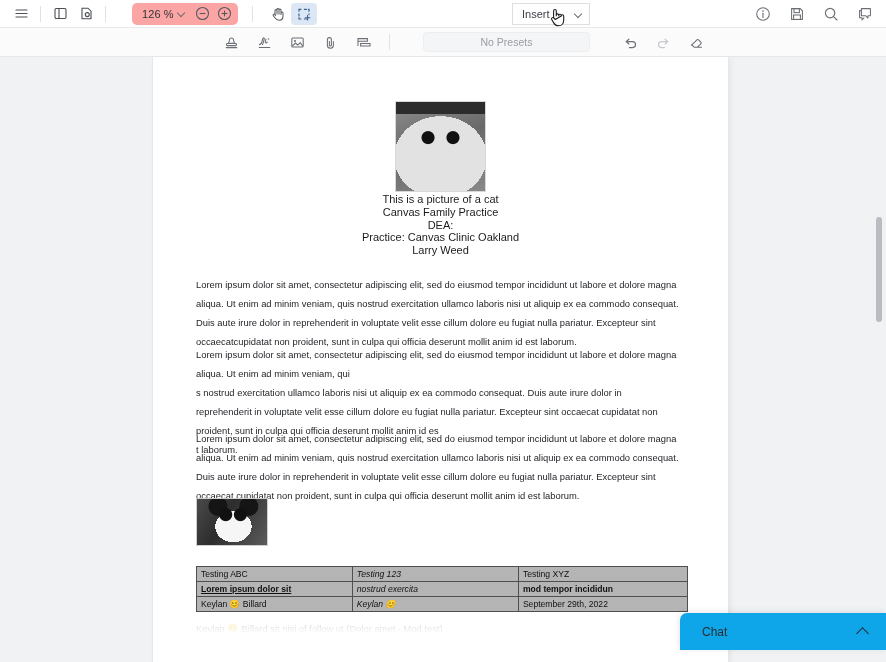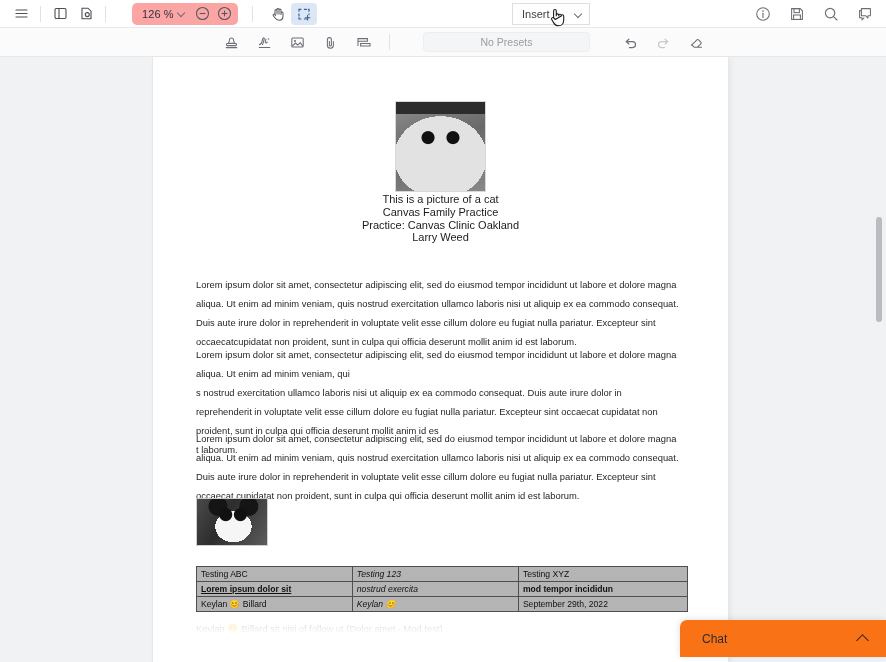--- a/index.html
+++ b/index.html
@@ -159,22 +159,22 @@
   .scrollbar {
     position: absolute; right: 3px; top: 0; width: 8px; height: 605px;
   }
   .thumb {
     position: absolute; left: 1px; top: 160px; width: 6px; height: 105px;
     background: #b9bcc1; border-radius: 3px; cursor: pointer;
   }
 
   
   .chat {
-    position: absolute; right: 0; bottom: 5px; width: 206px; height: 37px;
-    background: #f97316; border-top-left-radius: 7px;
+    position: absolute; right: 0; bottom: 12px; width: 206px; height: 37px;
+    background: #0ea5e9; border-top-left-radius: 7px;
     box-shadow: -1px -1px 6px rgba(0,0,0,.10);
     display: flex; align-items: center; justify-content: space-between;
     padding: 0 16px 0 22px; cursor: pointer; z-index: 20;
   }
   .chat .lbl { font-size: 12px; color: #2b2d31; }
   .up-chev { width: 13px; height: 13px; position: relative; }
   .up-chev::after {
     content: ''; position: absolute; left: 1px; top: 4px;
     width: 8px; height: 8px; border-left: 1.6px solid #25272b;
     border-top: 1.6px solid #25272b; transform: rotate(45deg);
@@ -347,20 +347,21 @@
     </div>
   </div>
 
   <div class="doc-area">
     <div class="page">
 
       <div class="hdr">
         <div class="cat-img"></div>
         <div class="cap">This is a picture of a cat</div>
         <div class="cap">Canvas Family Practice</div>
+        <div class="cap">DEA:</div>
         <div class="cap">Practice: Canvas Clinic Oakland</div>
         <div class="cap">Larry Weed</div>
       </div>
 
       <div class="body-txt p1">Lorem ipsum dolor sit amet, consectetur adipiscing elit, sed do eiusmod tempor incididunt ut labore et dolore magna aliqua. Ut enim ad minim veniam, quis nostrud exercitation ullamco laboris nisi ut aliquip ex ea commodo consequat. Duis aute irure dolor in reprehenderit in voluptate velit esse cillum dolore eu fugiat nulla pariatur. Excepteur sint occaecatcupidatat non proident, sunt in culpa qui officia deserunt mollit anim id est laborum.</div>
       <div class="body-txt p2" style="white-space:pre-wrap">Lorem ipsum dolor sit amet, consectetur adipiscing elit, sed do eiusmod tempor incididunt ut labore et dolore magna aliqua. Ut enim ad minim veniam, qui
 s nostrud exercitation ullamco laboris nisi ut aliquip ex ea commodo consequat. Duis aute irure dolor in reprehenderit in voluptate velit esse cillum dolore eu fugiat nulla pariatur. Excepteur sint occaecat cupidatat non proident, sunt in culpa qui officia deserunt mollit anim id es
 t laborum.</div>
       <div class="body-txt p3">Lorem ipsum dolor sit amet, consectetur adipiscing elit, sed do eiusmod tempor incididunt ut labore et dolore magna aliqua. Ut enim ad minim veniam, quis nostrud exercitation ullamco laboris nisi ut aliquip ex ea commodo consequat. Duis aute irure dolor in reprehenderit in voluptate velit esse cillum dolore eu fugiat nulla pariatur. Excepteur sint occaecat cupidatat non proident, sunt in culpa qui officia deserunt mollit anim id est laborum.</div>
 

